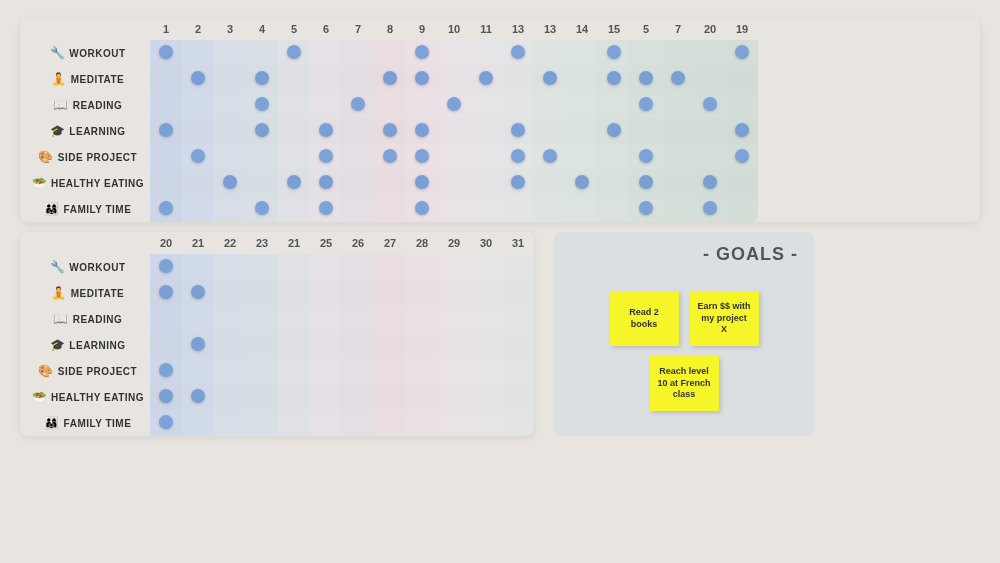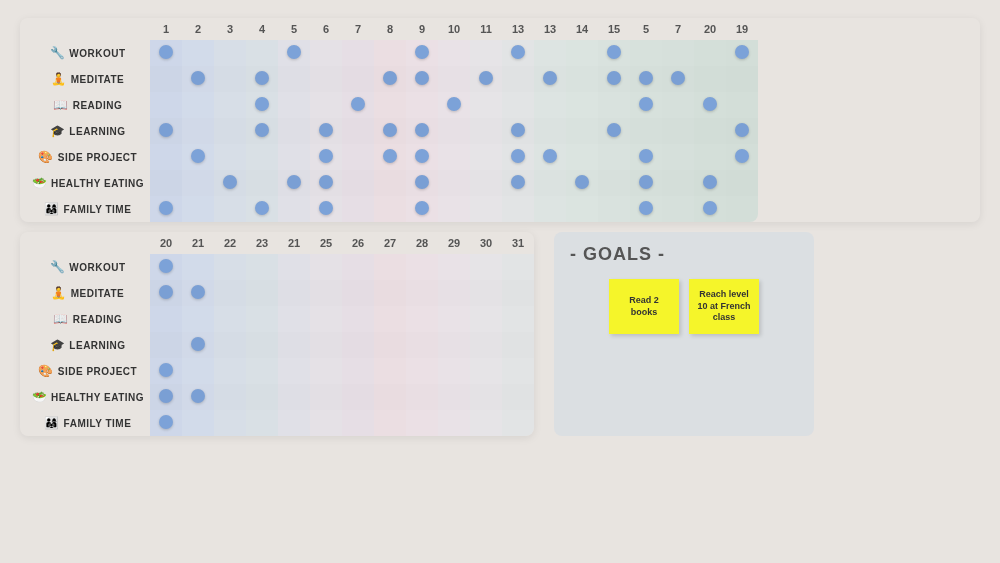--- a/index.html
+++ b/index.html
@@ -102,22 +102,22 @@
       border-radius: 8px;
       padding: 12px 16px;
       width: 260px;
       flex-shrink: 0;
     }
 
     .goals-title {
       font-size: 18px;
       font-weight: bold;
       color: #555;
-      text-align: left;
-      margin-bottom: 14px;
+      text-align: right;
+      margin-bottom: 26px;
       letter-spacing: 1px;
     }
 
     .goals-notes {
       display: flex;
       gap: 10px;
       justify-content: center;
       flex-wrap: wrap;
     }
 
@@ -454,16 +454,17 @@
             <td class="grid-cell col-gradient-12"></td>
           </tr>
         </tbody>
       </table>
   </div>
 
   <div class="goals-panel">
     <div class="goals-title">- GOALS -</div>
     <div class="goals-notes" id="goals-notes">
     <div class="sticky-note">Read 2 books</div>
+        <div class="sticky-note">Earn $$ with my project X</div>
         <div class="sticky-note">Reach level 10 at French class</div>
       </div>
   </div>
 </div>
 
 </body></html>

